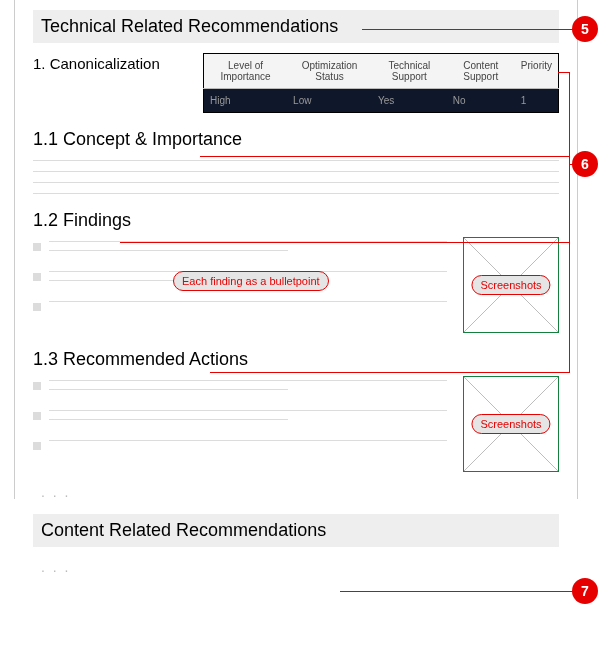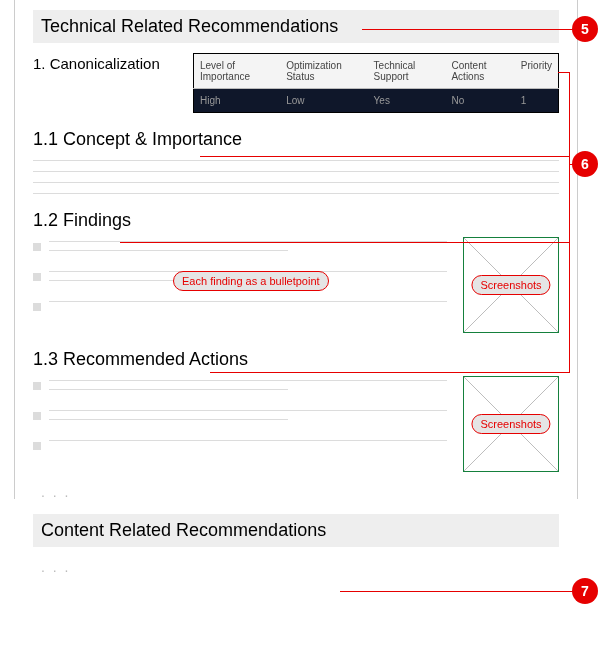--- a/index.html
+++ b/index.html
@@ -1,23 +1,23 @@
 <!DOCTYPE html>
 <html><head>
 <meta charset="utf-8">
 <style>
   * { box-sizing: border-box; margin: 0; padding: 0; }
   body { font-family: Arial, Helvetica, sans-serif; background: #fff; width: 602px; height: 647px; position: relative; overflow: hidden; }
   .page { position: absolute; left: 14px; top: 0; width: 564px; border-left: 1px solid #ccc; border-right: 1px solid #ccc; padding: 10px 18px 0 18px; height: 499px; }
   .section-header { background: #eee; padding: 6px 8px; font-size: 18px; margin-bottom: 10px; position: relative; }
-  .row { display: flex; align-items: flex-start; margin-bottom: 8px; }
+  .row { display: flex; align-items: flex-start; gap: 10px; margin-bottom: 8px; }
   .item-title { font-size: 15px; flex: 0 0 160px; padding-top: 2px; }
   .tbl { border: 1.5px solid #000; border-collapse: collapse; font-size: 10px; flex: 1; }
   .tbl th, .tbl td { border: none; padding: 6px 6px; text-align: left; vertical-align: top; }
-  .tbl th { font-weight: normal; color: #444; background: #f4f4f4; }
+  .tbl th { font-weight: normal; color: #444; background: #f4f4f4; text-align: center; }
   .tbl td { color: #999; background: #0f172a; border-top: 1px solid #bbb; margin-top: 36px; }
   .sub-title { font-size: 18px; margin-top: 16px; margin-bottom: 6px; position: relative; }
   .lines { margin-bottom: 4px; }
   .line { height: 1px; background: #dcdcdc; margin: 10px 0; }
   .bullets { display: flex; gap: 8px; align-items: flex-start; position: relative; }
   .bullet-col { flex: 1; padding-top: 4px; }
   .bullet-row { display: flex; align-items: flex-start; gap: 8px; margin-bottom: 12px; }
   .sq { width: 8px; height: 8px; background: #dcdcdc; flex: 0 0 8px; margin-top: 2px; }
   .bl { flex: 1; }
   .bl div { height: 1px; background: #dcdcdc; margin-bottom: 8px; }
@@ -62,21 +62,21 @@
   </div>
 
   <div class="row">
     <div class="item-title">1. Canonicalization</div>
     <table class="tbl">
       <tbody>
           <tr>
         <th>Level of Importance</th>
         <th>Optimization Status</th>
         <th>Technical Support</th>
-        <th>Content Actions</th>
+        <th>Content Support</th>
         <th>Priority</th>
       </tr>
       <tr>
         <td>High</td>
         <td>Low</td>
         <td>Yes</td>
         <td>No</td>
         <td>1</td>
       </tr>
     </tbody>

